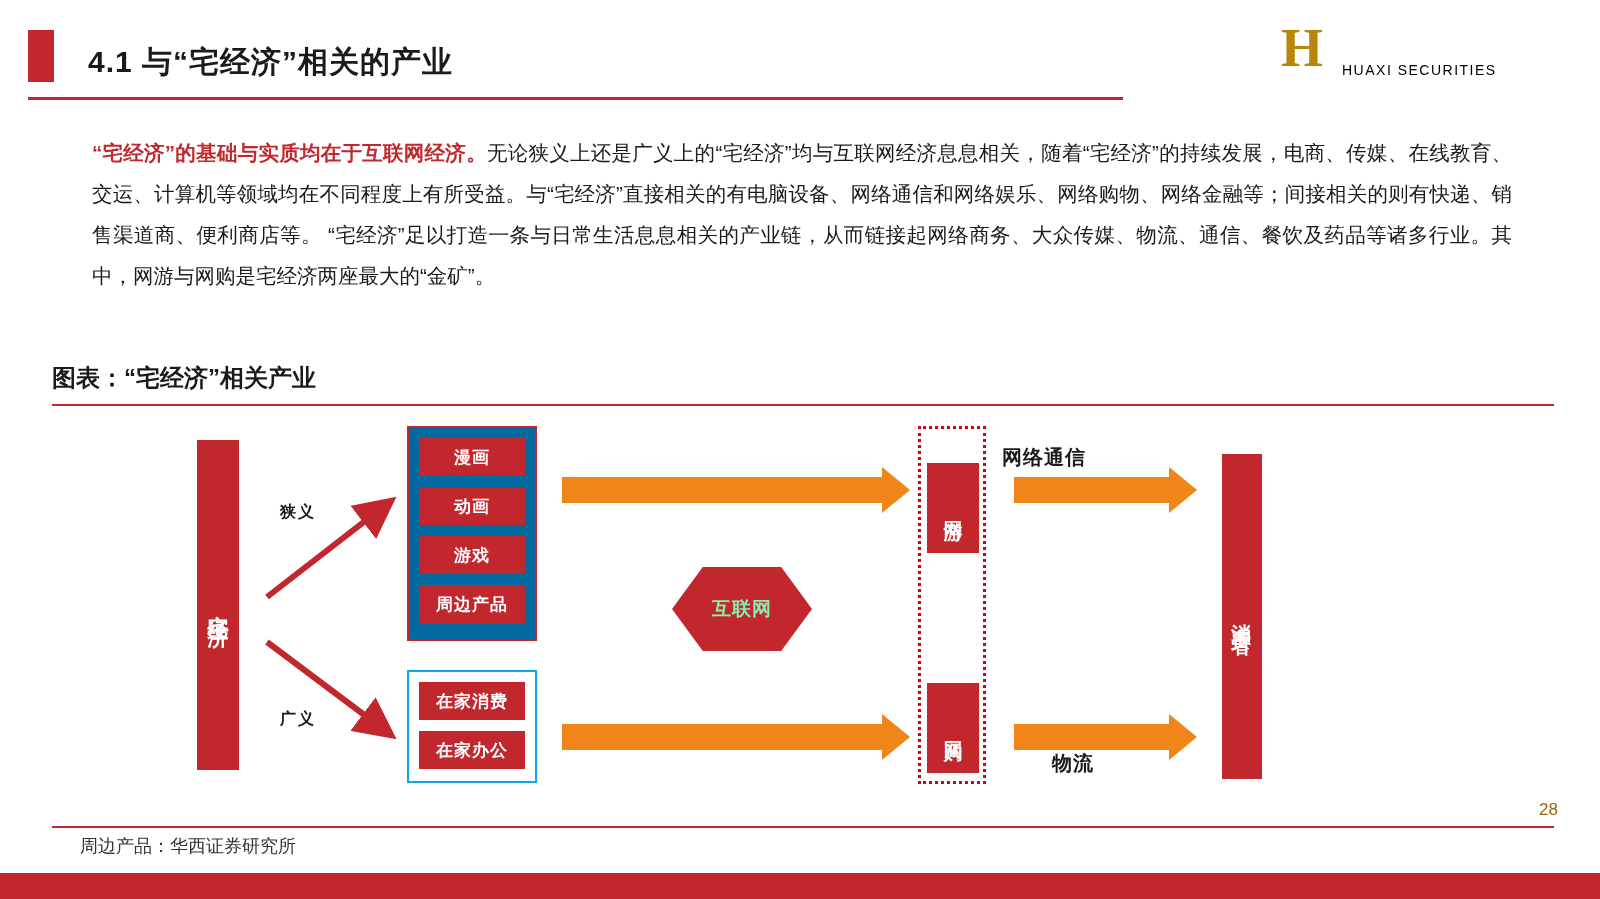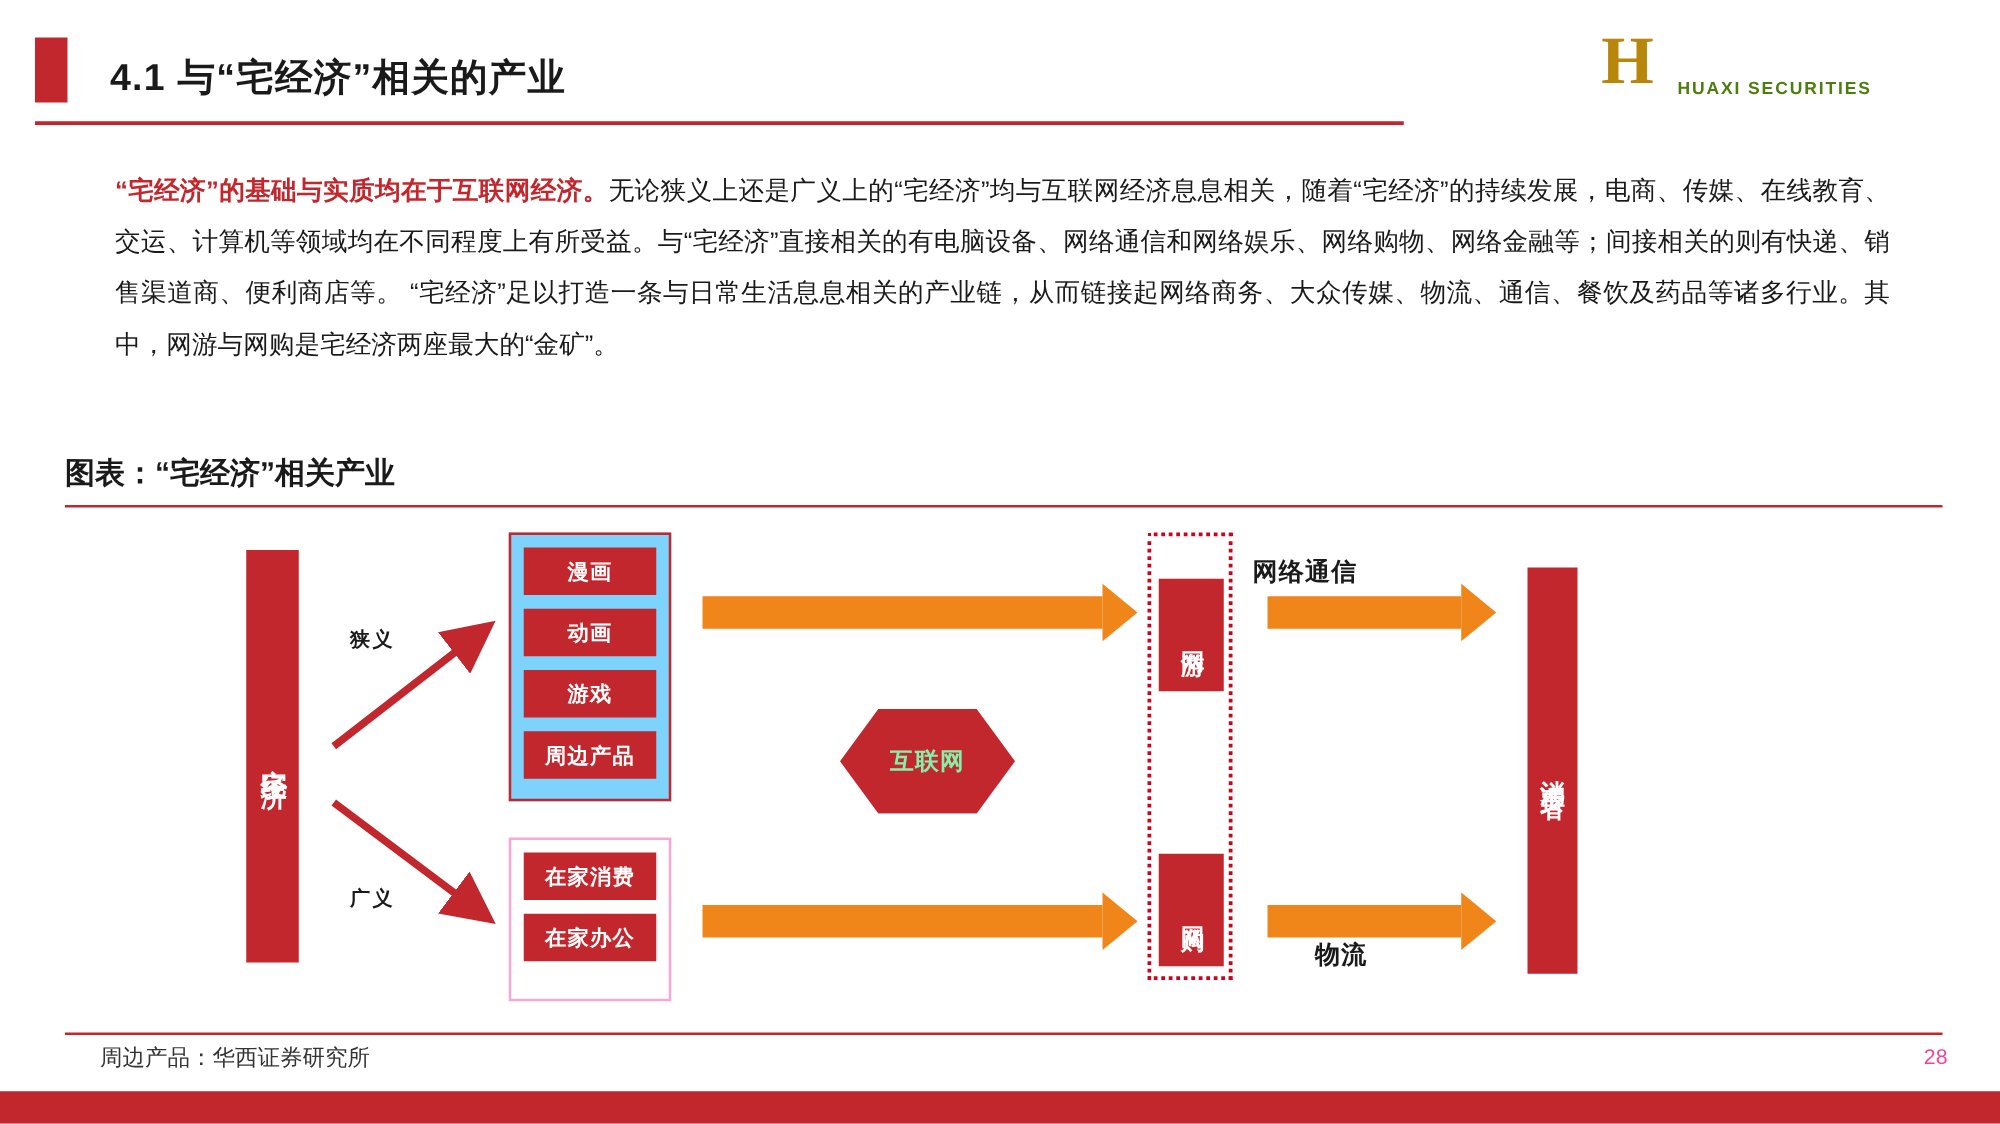--- a/index.html
+++ b/index.html
@@ -65,22 +65,22 @@
     font-size: 36px;
     font-weight: bold;
     color: #c1272d;
     letter-spacing: 2px;
     white-space: nowrap;
   }
   .logo-en {
     position: absolute;
     left: 68px; top: 44px;
     font-size: 14px;
-    font-weight: bold;
-    color: #4d7c0f;
+    font-weight: normal;
+    color: #000000;
     letter-spacing: 1.5px;
     white-space: nowrap;
   }
 
   
   .para {
     position: absolute;
     left: 92px; top: 132px;
     width: 1420px;
     font-size: 20.5px;
@@ -134,27 +134,27 @@
     writing-mode: vertical-rl;
     letter-spacing: 5px;
   }
   
   .group-narrow {
     position: absolute;
     left: 355px; top: 14px;
     width: 130px; height: 215px;
     border: 2px solid #c1272d;
     box-sizing: border-box;
-    background: #7dd3fc;
+    background: #0369a1;
   }
   .group-broad {
     position: absolute;
     left: 355px; top: 258px;
-    width: 130px; height: 131px;
-    border: 2px solid #f9a8d4;
+    width: 130px; height: 113px;
+    border: 2px solid #0ea5e9;
     box-sizing: border-box;
     background: #fff;
   }
   .item-box {
     position: absolute;
     left: 10px;
     width: 106px; height: 38px;
     background: #c1272d;
     color: #fff;
     font-size: 17px;
@@ -266,23 +266,23 @@
     background: #c1272d;
   }
   .source {
     position: absolute;
     left: 80px; top: 834px;
     font-size: 18px;
     color: #333;
   }
   .page-num {
     position: absolute;
-    right: 42px; top: 836px;
+    right: 42px; top: 800px;
     font-size: 17px;
-    color: #ec4899;
+    color: #a16207;
     text-align: right;
   }
   .footer-bar {
     position: absolute;
     left: 0; bottom: 0;
     width: 1600px; height: 26px;
     background: #c1272d;
   }
 </style>
 </head>

